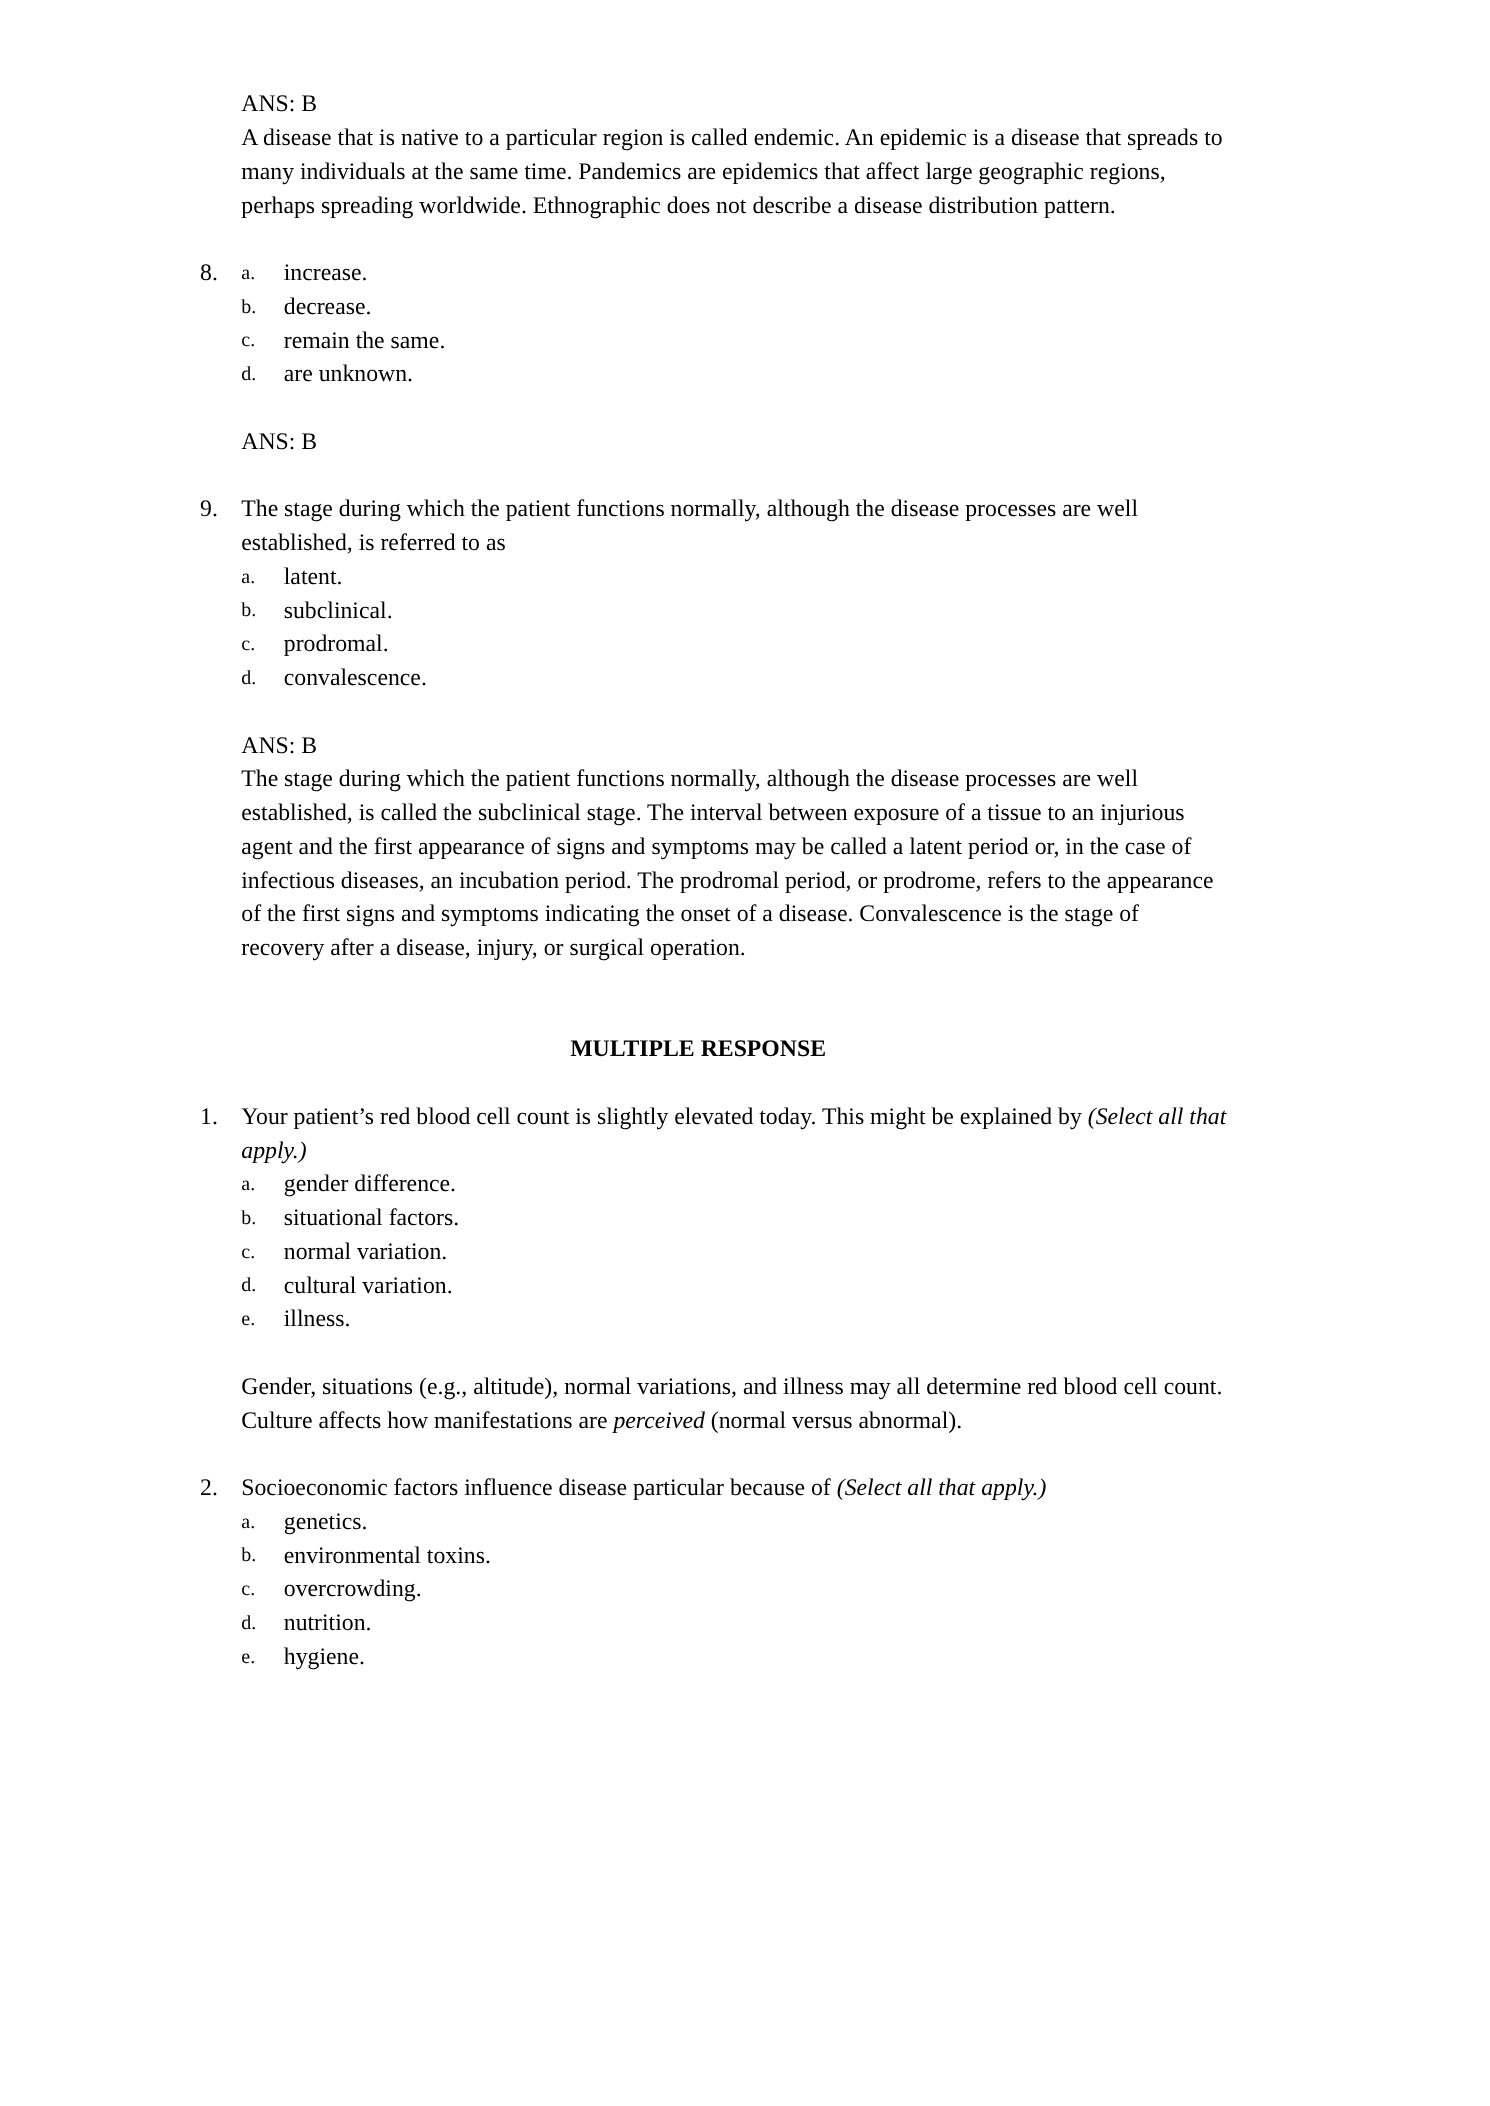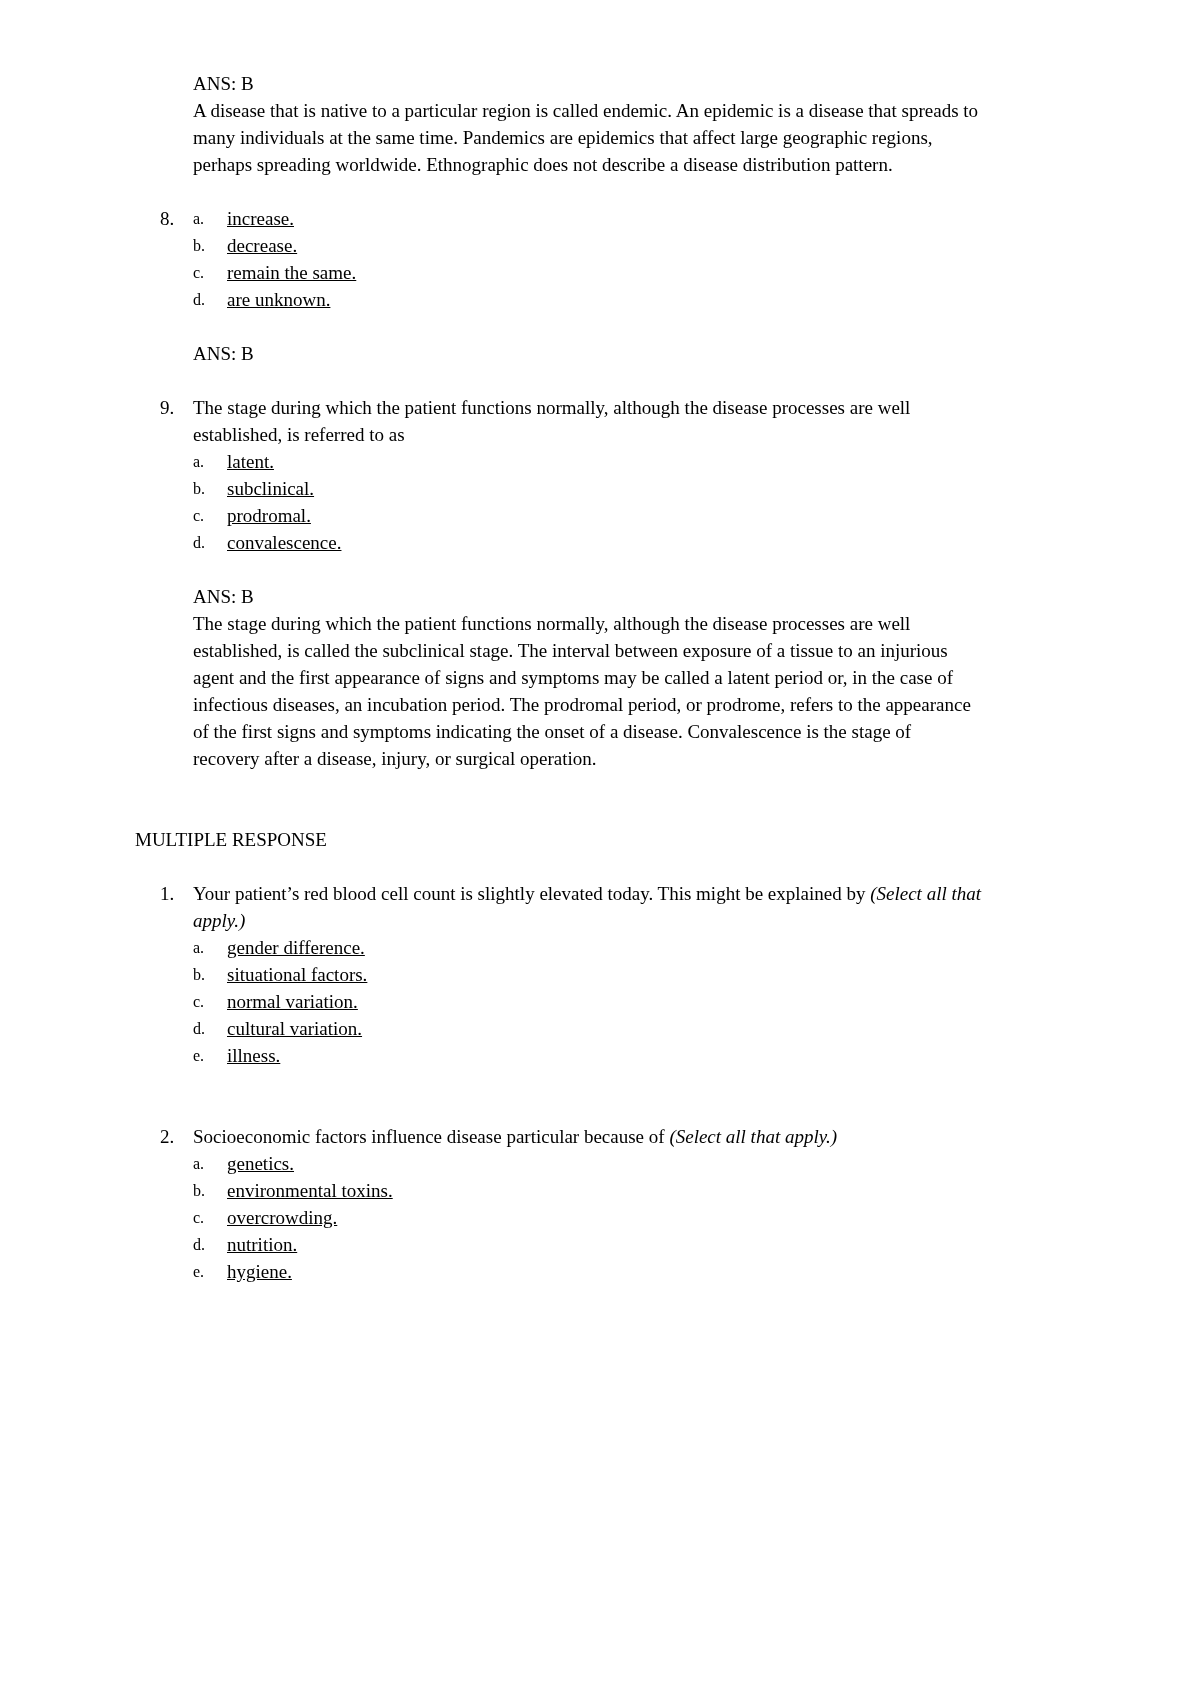--- a/index.html
+++ b/index.html
@@ -14,26 +14,27 @@
     background: #ffffff;
   }
   .indent { margin-left: 58px; }
   .answer-block { }
   .answer-block .ans-label { }
   .question { display: flex; margin-left: 25px; margin-top: 27px; }
   .q-num { flex: 0 0 33px; }
   .q-body { flex: 1 1 auto; }
   .opt { display: flex; }
   .opt-letter { flex: 0 0 34px; font-size: 16px; }
-  .opt-text { flex: 1 1 auto; text-decoration: underline; }
+  .opt-text { flex: 1 1 auto; }
   .q-answer { margin-top: 27px; }
   .section-heading {
-    font-weight: normal;
+    font-weight: bold;
     margin-top: 54px;
     margin-bottom: 27px;
+    text-align: center;
   }
   .italic { font-style: italic; }
 </style>
 </head>
 <body>
 
 <div class="page">
 
   <section class="answer-block indent">
     <div class="ans-label">ANS: B</div>
@@ -118,20 +119,21 @@
         <div class="opt">
           <span class="opt-letter">d.</span>
           <span class="opt-text">cultural variation.</span>
         </div>
         <div class="opt">
           <span class="opt-letter">e.</span>
           <span class="opt-text">illness.</span>
         </div>
       </div>
       <div class="q-answer">
+        <div class="ans-rationale"><span>Gender, situations (e.g., altitude), normal variations, and illness may all determine red blood cell count. Culture affects how manifestations are </span><span class="italic">perceived</span><span> (normal versus abnormal).</span></div>
       </div>
     </div>
   </section>
 
   <section class="question">
     <span class="q-num">2.</span>
     <div class="q-body">
       <div class="q-stem"><span>Socioeconomic factors influence disease particular because of</span> <span class="italic">(Select all that apply.)</span></div>
       <div class="options">
         <div class="opt">

